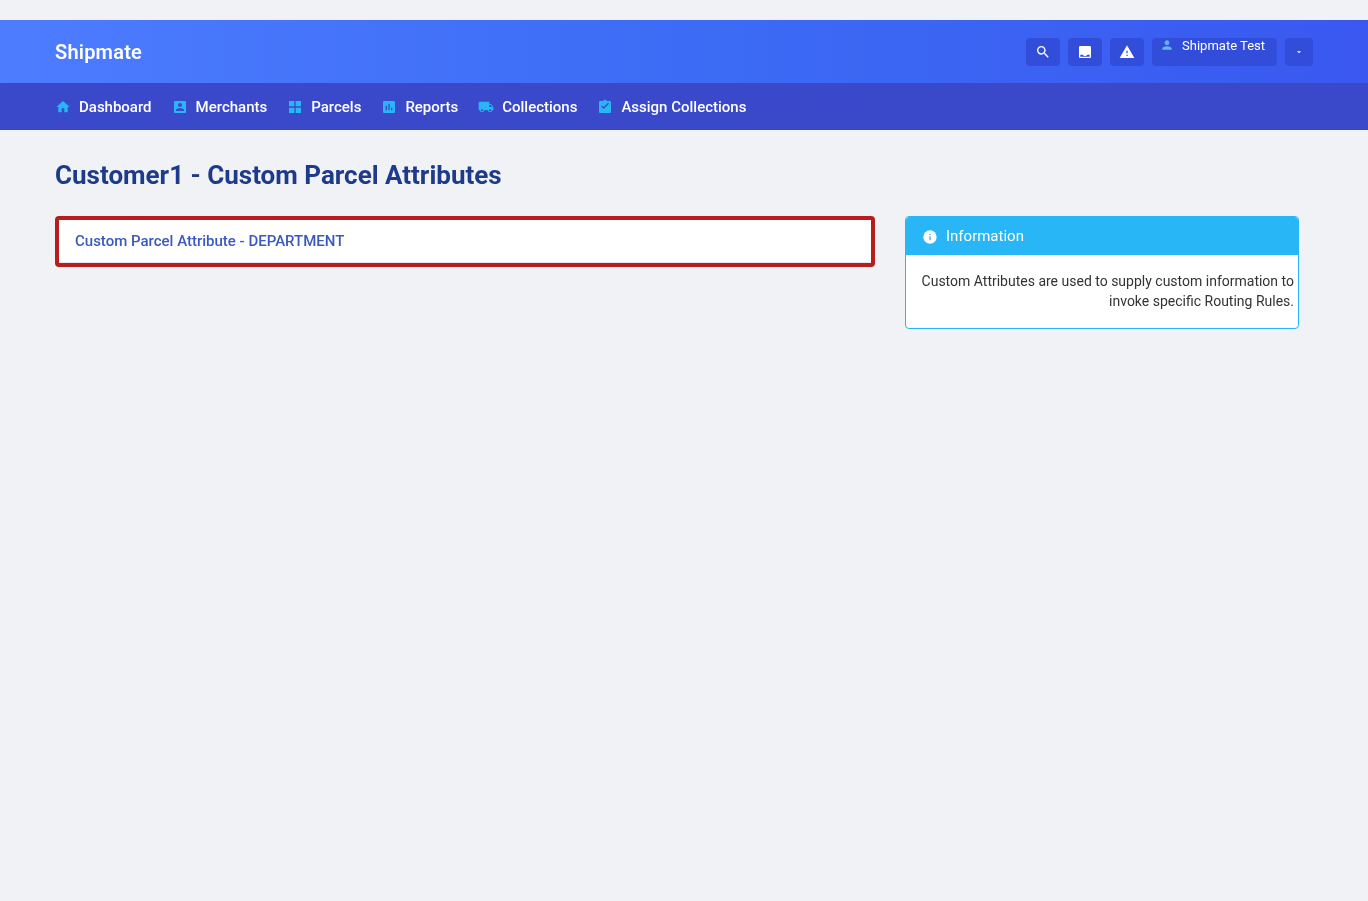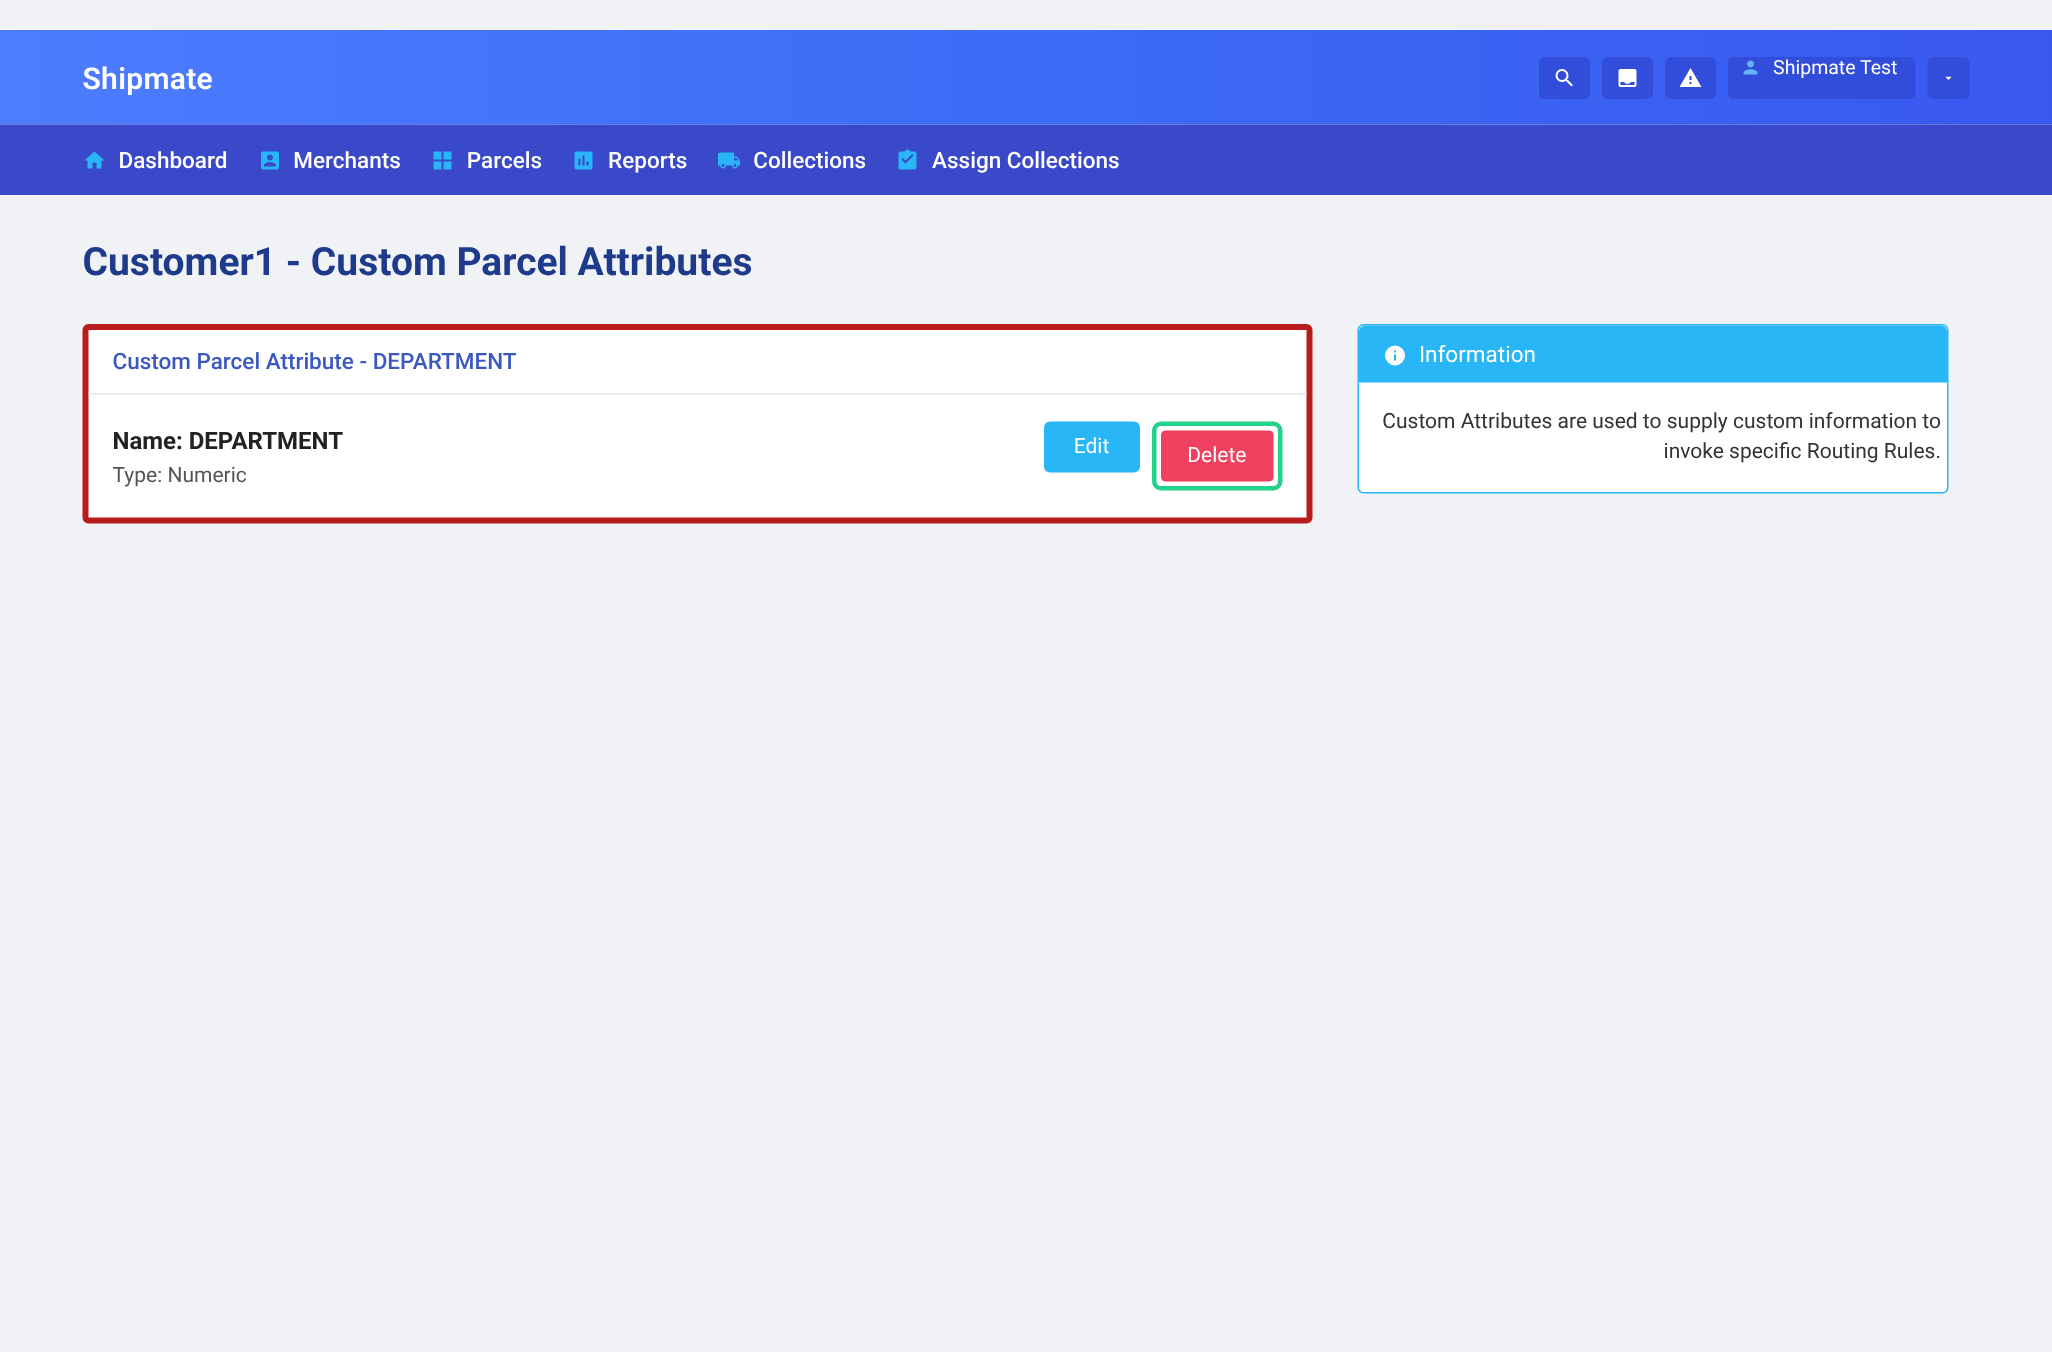--- a/index.html
+++ b/index.html
@@ -304,32 +304,20 @@
   </div>
 </div>
 
 <div class="content">
   <h1 class="page-title">Customer1 - Custom Parcel Attributes</h1>
 
   <div class="layout-row">
     <div class="main-col">
       <div class="card">
         <div class="card-header-plain">Custom Parcel Attribute - DEPARTMENT</div>
-        <div class="card-body">
-          <div class="attr-info">
-            <div class="attr-name">Name: DEPARTMENT</div>
-            <div class="attr-type">Type: Numeric</div>
-          </div>
-          <div class="attr-actions">
-            <div class="btn-edit">Edit</div>
-            <div class="delete-highlight">
-              <div class="btn-delete">Delete</div>
-            </div>
-          </div>
-        </div>
       </div>
     </div>
 
     <div class="side-col">
       <div class="info-card">
         <div class="info-header">
           <svg width="16" height="16" viewBox="0 0 24 24" style="background:none;">
               <circle cx="12" cy="12" r="10" fill="#fff"></circle>
               <path fill="#29b6f6" d="M11 7h2v2h-2zm0 4h2v6h-2z"></path>
             </svg>

